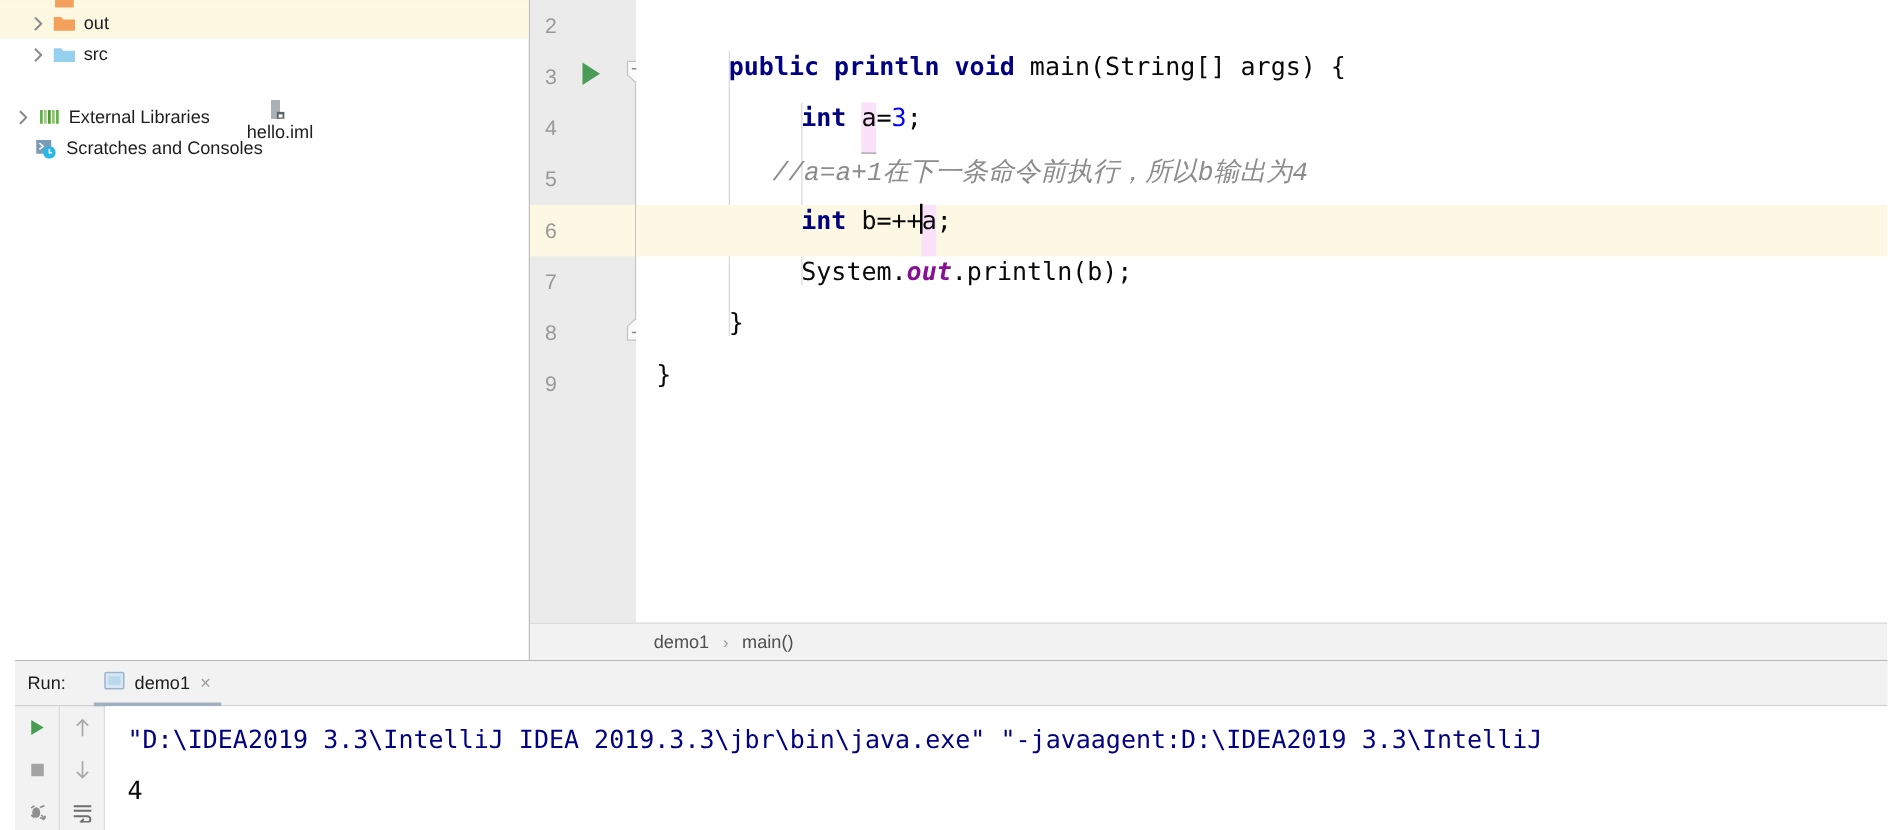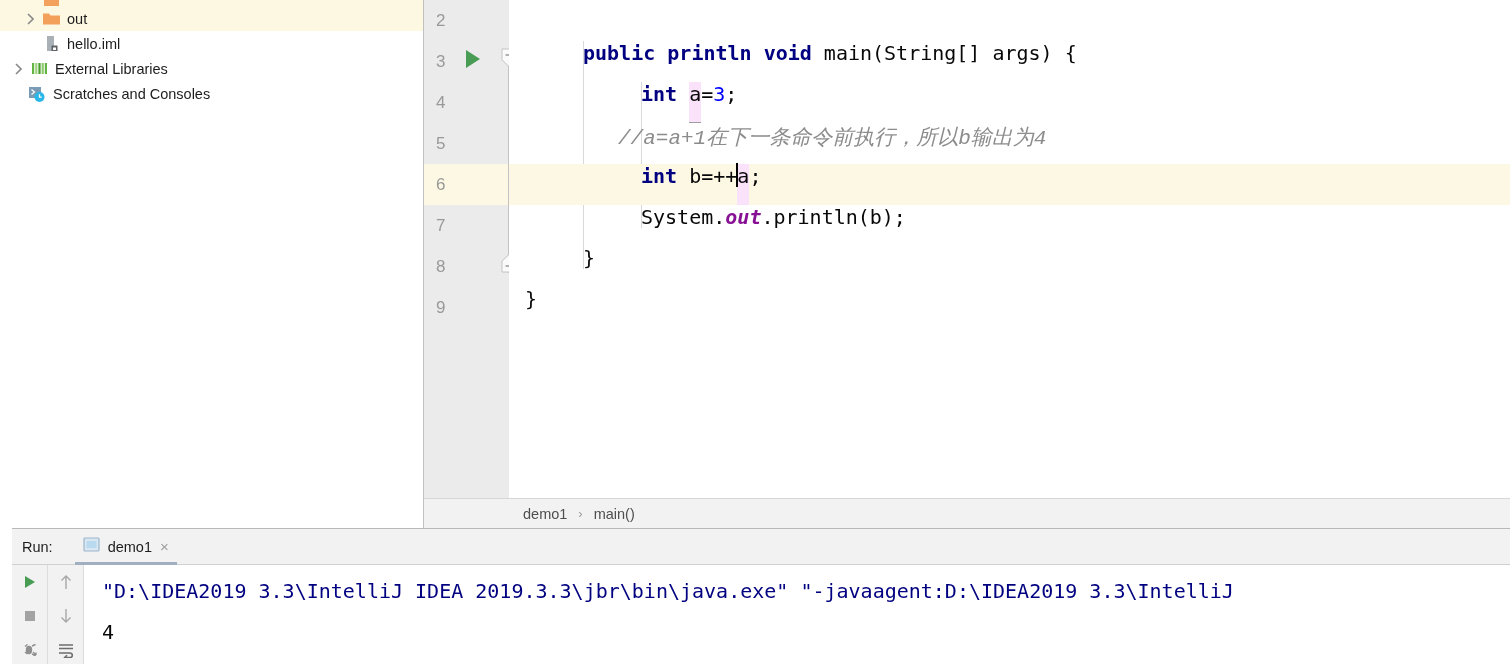--- a/index.html
+++ b/index.html
@@ -209,22 +209,35 @@
             </svg>
         </span>
         <span class="ticon">
           <svg width="19" height="15" viewBox="0 0 19 15">
             <path d="M1 2.5h6l1.6 2H18v9H1z" fill="#f3a05a"></path>
           </svg>
         </span>
         <span class="tlabel">out</span>
       </div>
 
-
       <div class="tree-row" style="padding-left:20px;">
+        <span class="arrow">
+          <svg width="8" height="12" viewBox="0 0 8 12">
+              <path d="M2 1l5 5-5 5" stroke="#8a8a8a" stroke-width="1.6" fill="none"></path>
+            </svg>
+        </span>
+        <span class="ticon">
+          <svg width="19" height="15" viewBox="0 0 19 15">
+            <path d="M1 2.5h6l1.6 2H18v9H1z" fill="#96d0ef"></path>
+          </svg>
+        </span>
+        <span class="tlabel">src</span>
+      </div>
+
+      <div class="tree-row" style="padding-left:20px;flex-direction:column;">
         <span class="arrow"></span>
         <span class="ticon">
           <svg width="17" height="17" viewBox="0 0 17 17">
             <path d="M4 1h7v15H4z" fill="#9aa0a6"></path>
             <path d="M4 1h7v15H4z" fill="#a9b0b6"></path>
             <rect x="8.5" y="10.5" width="6" height="5.5" fill="#5f6368"></rect>
             <rect x="10" y="12.5" width="3" height="2.5" fill="#ffffff"></rect>
           </svg>
         </span>
         <span class="tlabel">hello.iml</span>

